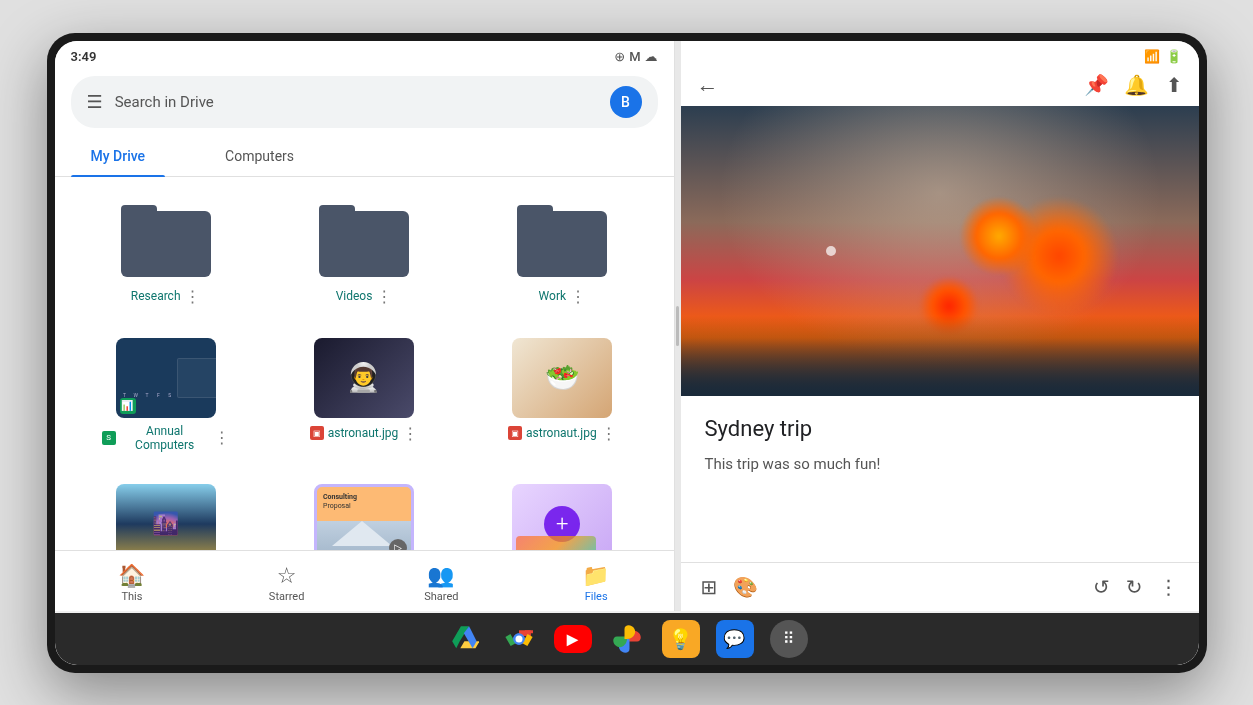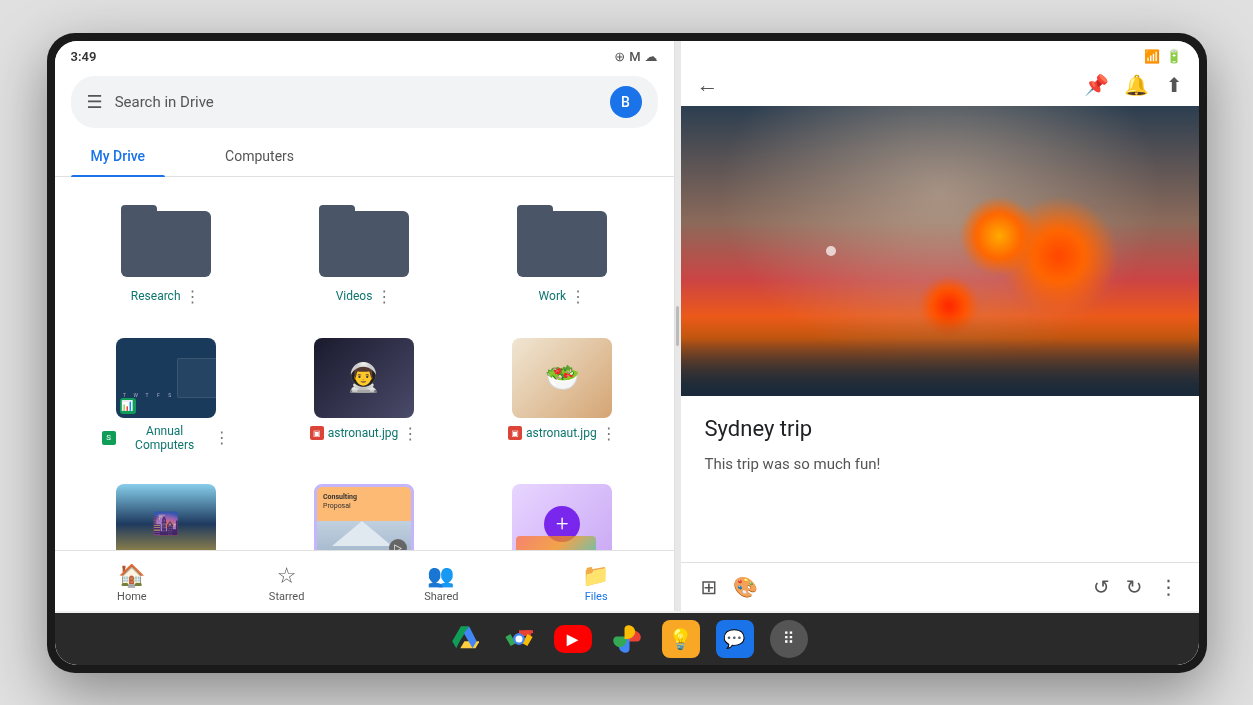--- a/index.html
+++ b/index.html
@@ -601,21 +601,21 @@
                 </div>
                 <div style="position:absolute;bottom:4px;left:4px;width:80%;height:30%;background:linear-gradient(135deg,#ff6633,#ff9900,#33cc99);border-radius:4px;opacity:0.7;"></div>
               </div>
             </div>
           </div>
         </div>
 
         <div class="drive-bottom-nav">
           <div class="nav-item">
             <span class="nav-icon">🏠</span>
-            <span class="nav-label">Home</span>
+            <span class="nav-label">This</span>
           </div>
           <div class="nav-item">
             <span class="nav-icon">☆</span>
             <span class="nav-label">Starred</span>
           </div>
           <div class="nav-item">
             <span class="nav-icon">👥</span>
             <span class="nav-label">Shared</span>
           </div>
           <div class="nav-item">

